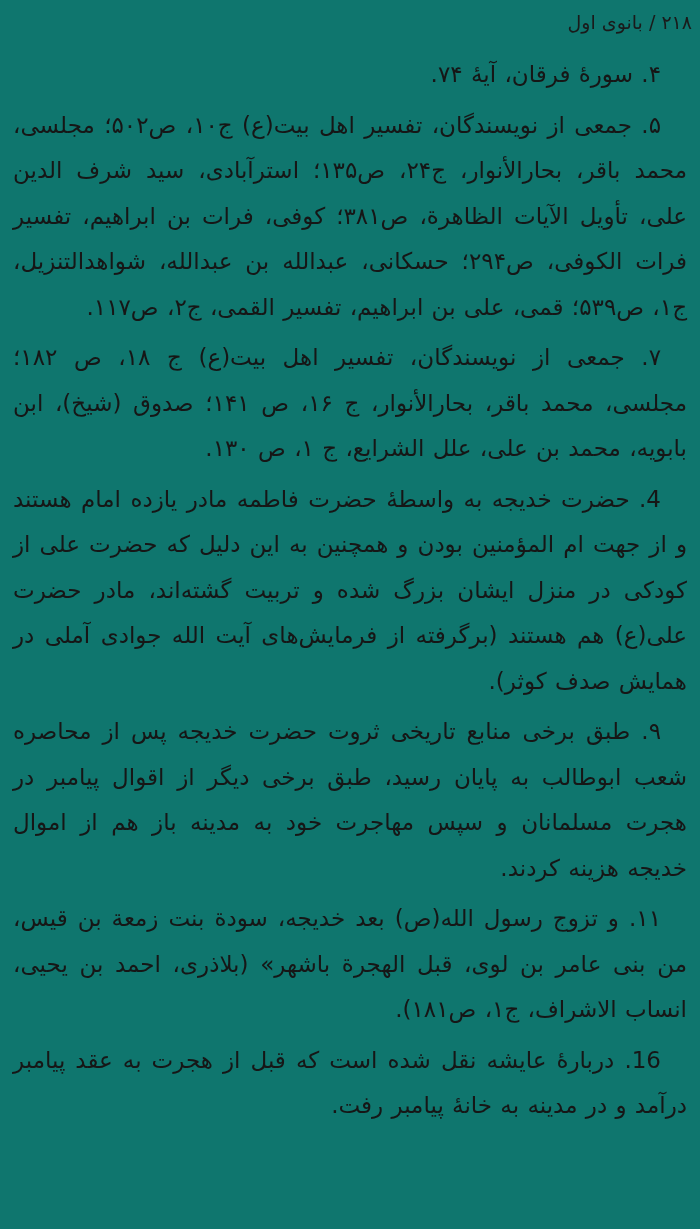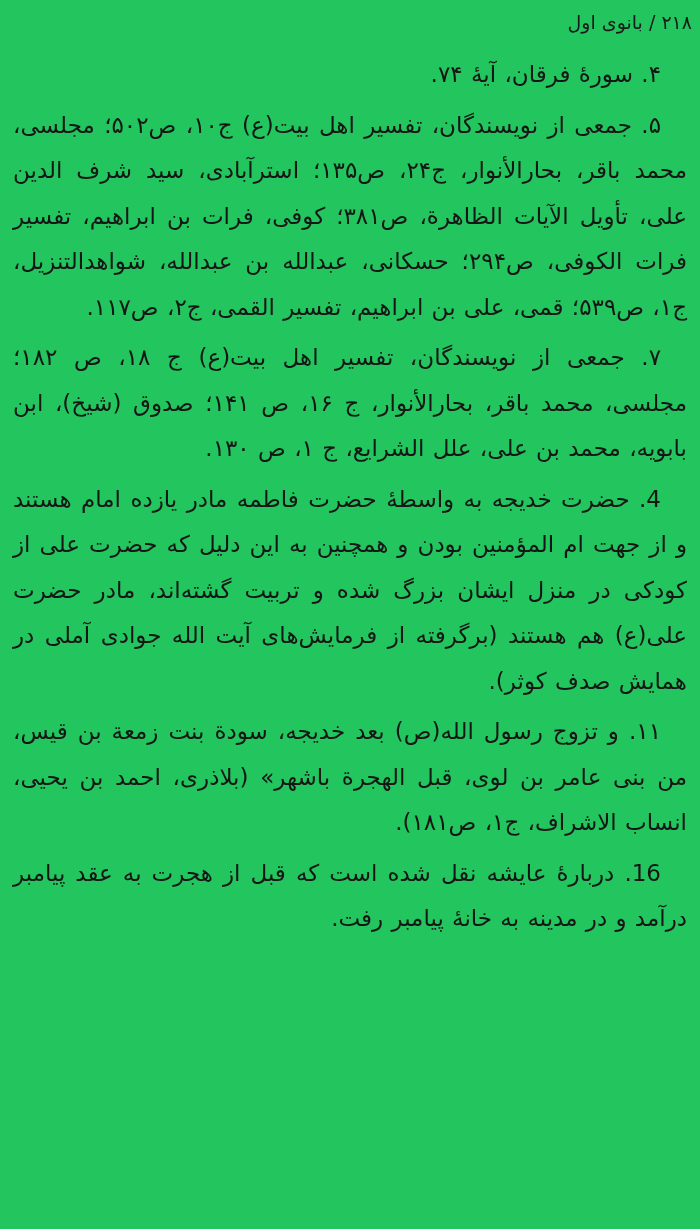--- a/index.html
+++ b/index.html
@@ -13,21 +13,21 @@
     overflow: hidden;
     color: #181818;
     font-family: "DejaVu Sans", sans-serif;
   }
   .page {
     direction: rtl;
     box-sizing: border-box;
     width: 700px;
     height: 1229px;
     padding: 5px 8px 0 8px;
-    background: #22c55e;
+    background: #0f766e;
   }
   .running-head {
     font-size: 19px;
     line-height: 34px;
     text-align: right;
     margin: 0 0 13px 0;
     color: #1a1a1a;
   }
   .notes {
     font-size: 23px;
@@ -50,17 +50,18 @@
 
   <div class="running-head">
     <span>۲۱۸ / بانوی اول</span>
   </div>
 
   <div class="notes">
     <p class="note">۴. سورهٔ فرقان، آیهٔ ۷۴.</p>
     <p class="note">۵. جمعی از نویسندگان، تفسیر اهل بیت(ع) ج۱۰، ص۵۰۲؛ مجلسی، محمد باقر، بحارالأنوار، ج۲۴، ص۱۳۵؛ استرآبادی، سید شرف الدین علی، تأویل الآیات الظاهرة، ص۳۸۱؛ کوفی، فرات بن ابراهیم، تفسیر فرات الکوفی، ص۲۹۴؛ حسکانی، عبدالله بن عبدالله، شواهدالتنزیل، ج۱، ص۵۳۹؛ قمی، علی بن ابراهیم، تفسیر القمی، ج۲، ص۱۱۷.</p>
     <p class="note">۷. جمعی از نویسندگان، تفسیر اهل بیت(ع) ج ۱۸، ص ۱۸۲؛ مجلسی، محمد باقر، بحارالأنوار، ج ۱۶، ص ۱۴۱؛ صدوق (شیخ)، ابن بابویه، محمد بن علی، علل الشرایع، ج ۱، ص ۱۳۰.</p>
     <p class="note">4. حضرت خدیجه به واسطهٔ حضرت فاطمه مادر یازده امام هستند و از جهت ام المؤمنین بودن و همچنین به این دلیل که حضرت علی از کودکی در منزل ایشان بزرگ شده و تربیت گشته‌اند، مادر حضرت علی(ع) هم هستند (برگرفته از فرمایش‌های آیت الله جوادی آملی در همایش صدف کوثر).</p>
+    <p class="note">۹. طبق برخی منابع تاریخی ثروت حضرت خدیجه پس از محاصره شعب ابوطالب به پایان رسید، طبق برخی دیگر از اقوال پیامبر در هجرت مسلمانان و سپس مهاجرت خود به مدینه باز هم از اموال خدیجه هزینه کردند.</p>
     <p class="note">۱۱. و تزوج رسول الله(ص) بعد خدیجه، سودة بنت زمعة بن قیس، من بنی عامر بن لوی، قبل الهجرة باشهر» (بلاذری، احمد بن یحیی، انساب الاشراف، ج۱، ص۱۸۱).</p>
     <p class="note">16. دربارهٔ عایشه نقل شده است که قبل از هجرت به عقد پیامبر درآمد و در مدینه به خانهٔ پیامبر رفت.</p>
   </div>
 
 </div>
 
 </body></html>

